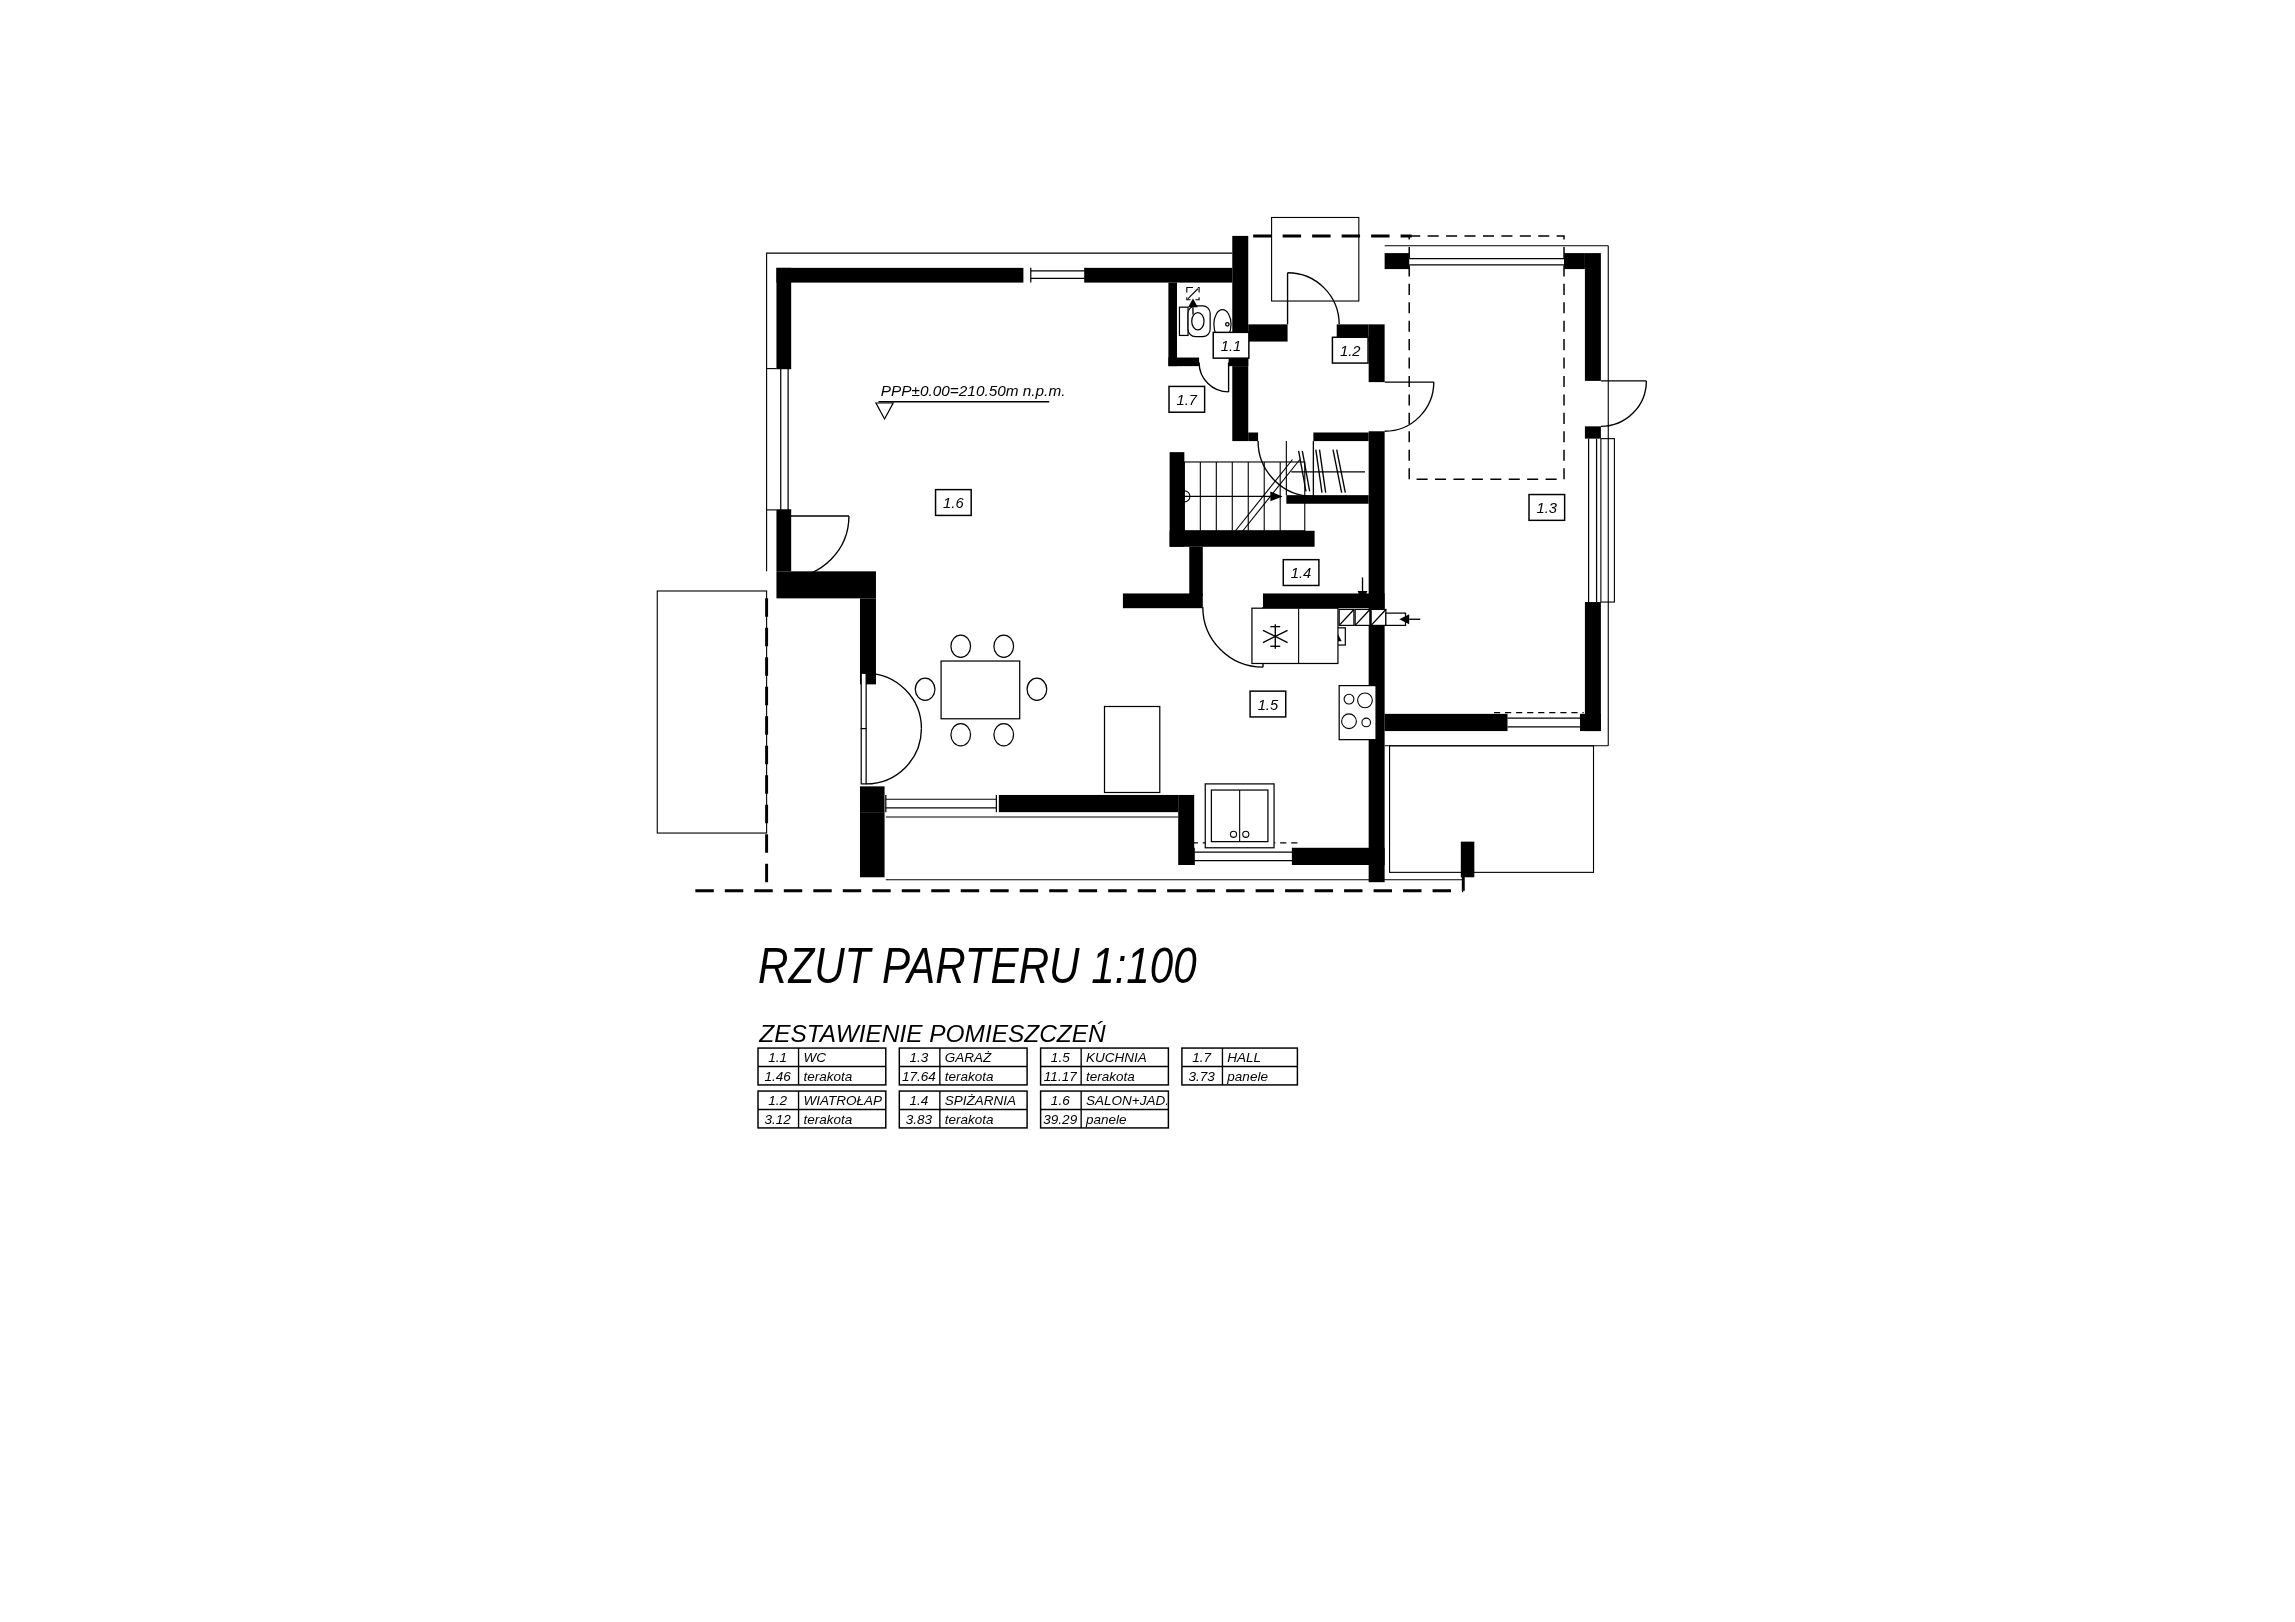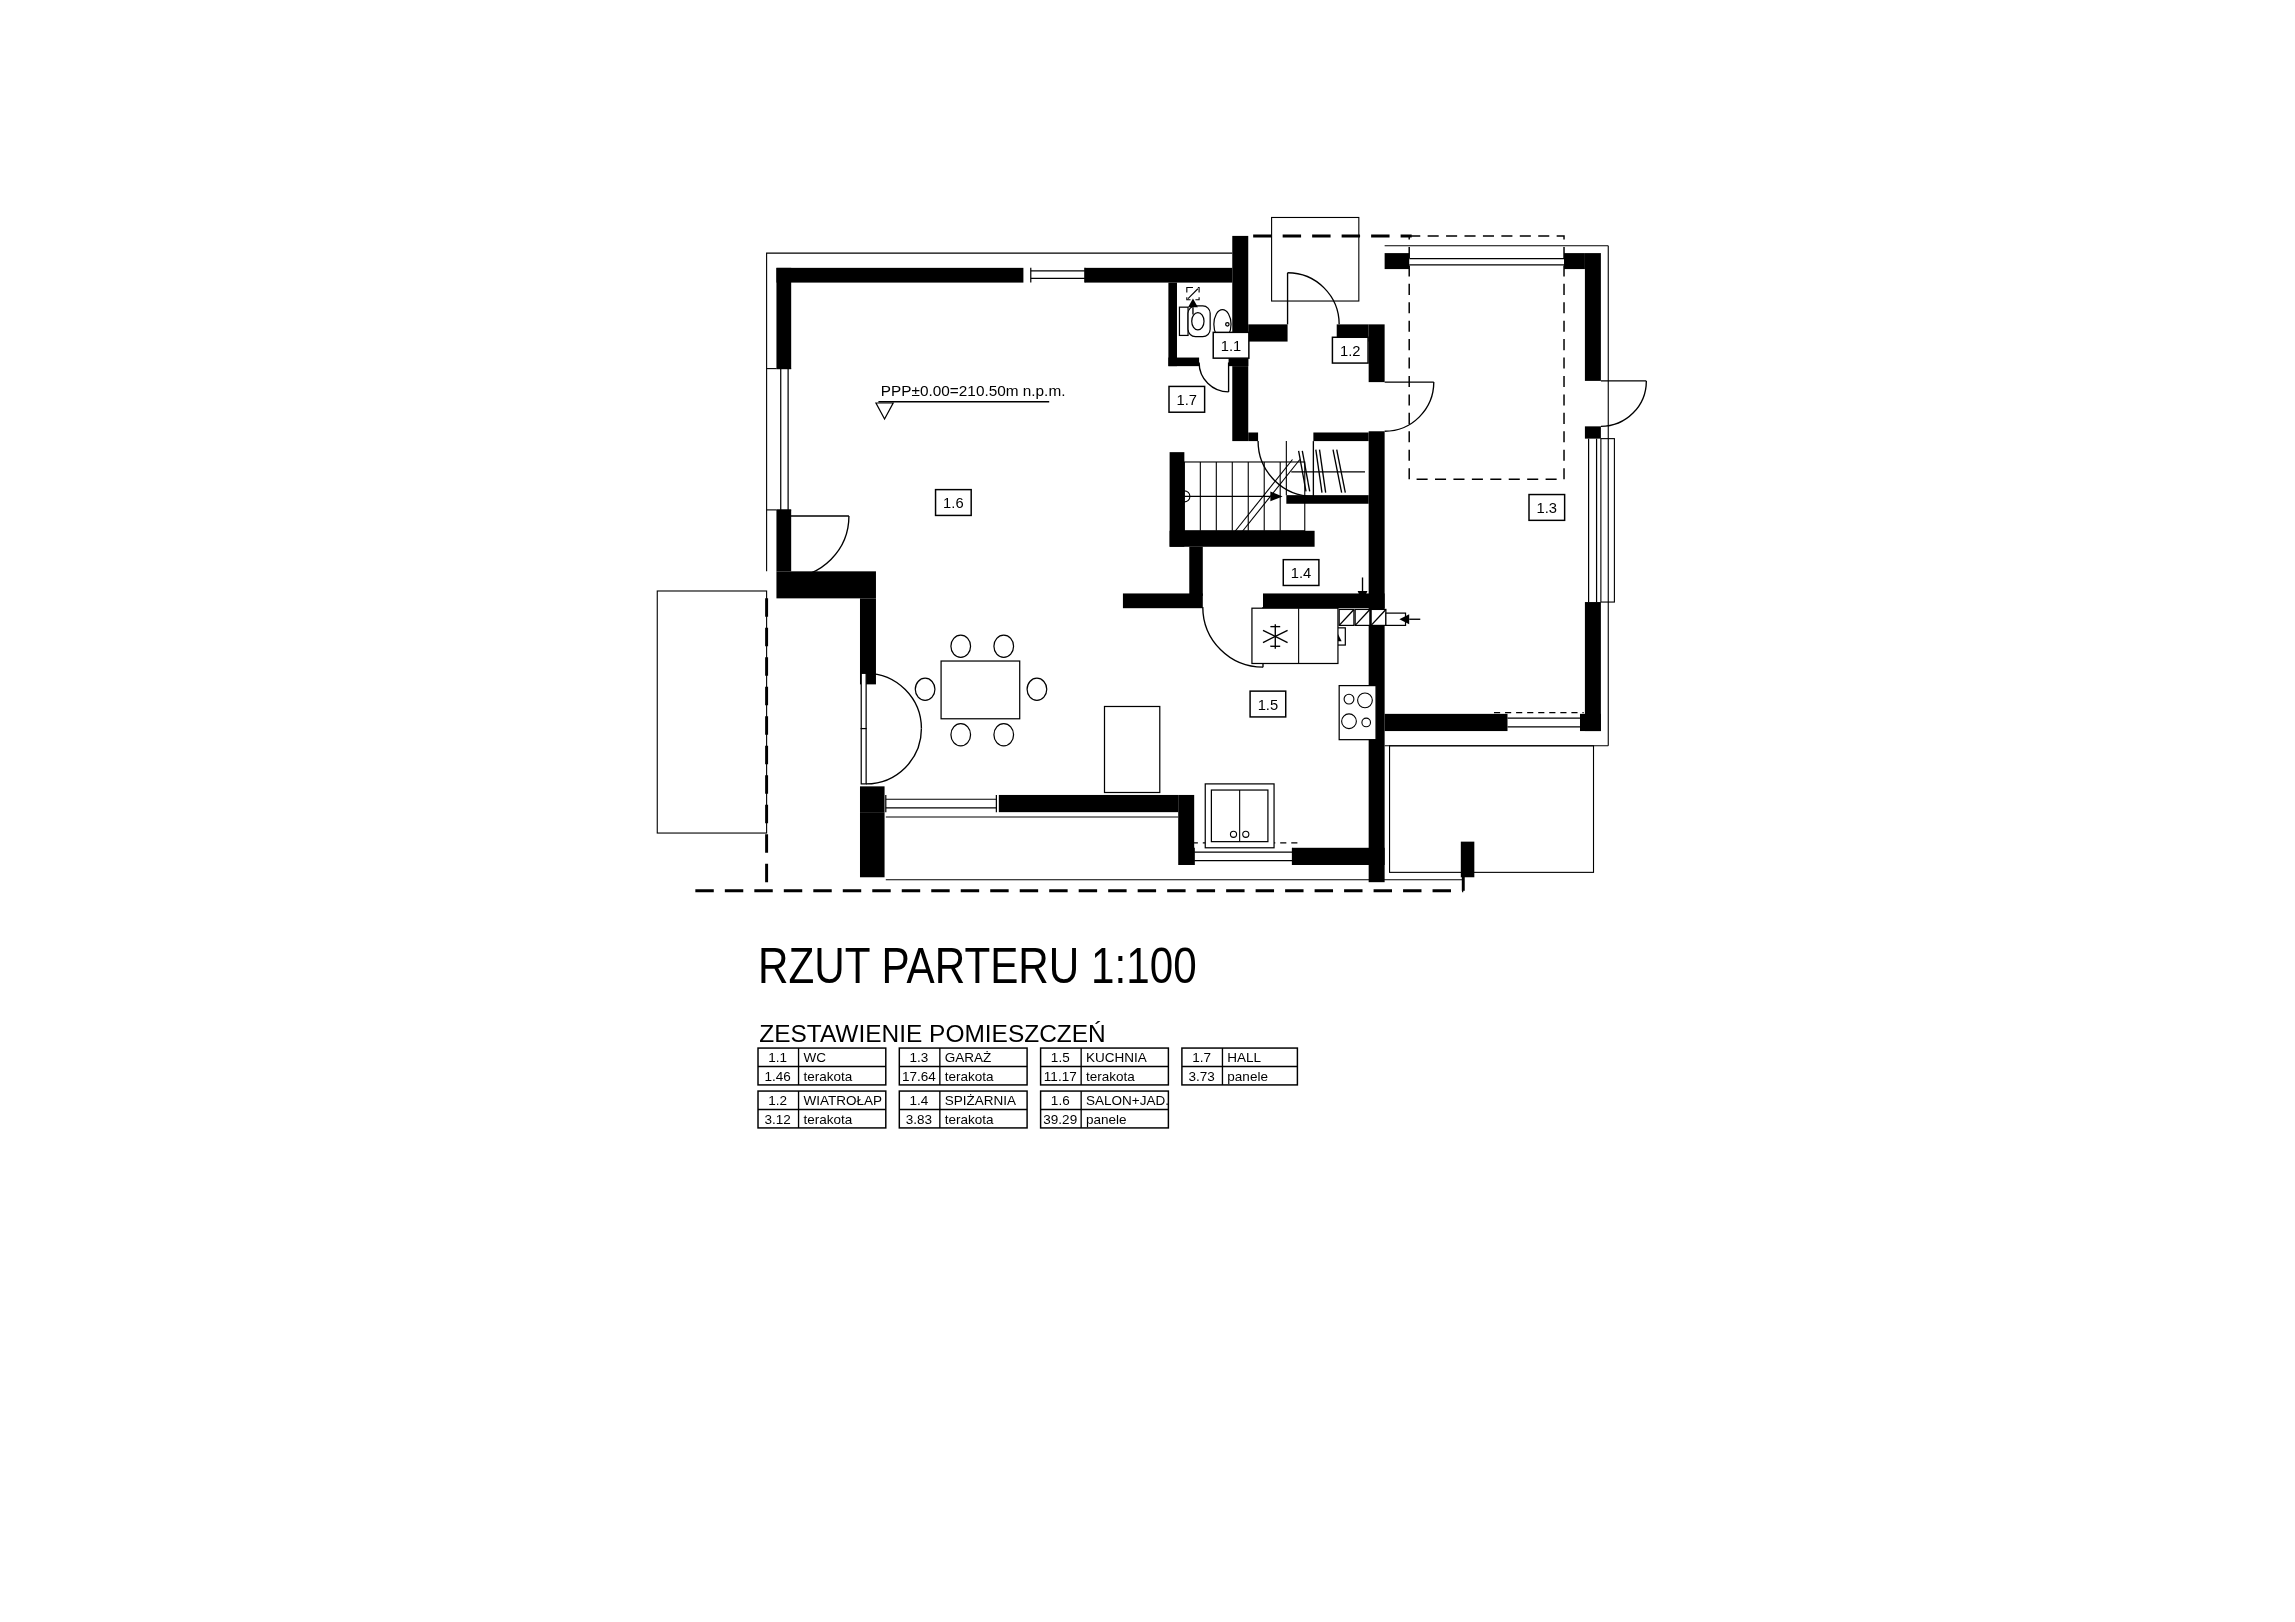--- a/index.html
+++ b/index.html
@@ -1,17 +1,17 @@
 <!DOCTYPE html>
 <html style="font-size:10.5px"><head>
 <meta charset="utf-8">
 <style>
   html,body{margin:0;padding:0;background:#ffffff;}
   .page{position:relative;width:2295px;height:1354px;background:#ffffff;overflow:hidden;
-        font-family:"Liberation Sans",sans-serif;}
+        font-family:"Liberation Sans",sans-serif;font-style:italic;}
   svg{position:absolute;inset:0;width:100%;height:100%;}
   .ink{stroke:#000;fill:none;stroke-width:1.1;}
   .thin{stroke:#000;fill:none;stroke-width:0.9;}
   .wall{fill:#000;stroke:none;}
   .winline{stroke:#000;fill:none;stroke-width:1;}
   .dash-big{stroke:#000;fill:none;stroke-width:2.4;stroke-dasharray:15 9;}
   .dash-med{stroke:#000;fill:none;stroke-width:1.2;stroke-dasharray:9 6;}
   .dash-sm{stroke:#000;fill:none;stroke-width:0.9;stroke-dasharray:5 4;}
   .labelbox{fill:#fff;stroke:#000;stroke-width:1.2;}
   .labeltxt{font-family:"Liberation Sans",sans-serif;font-size:12px;fill:#000;text-anchor:middle;}

